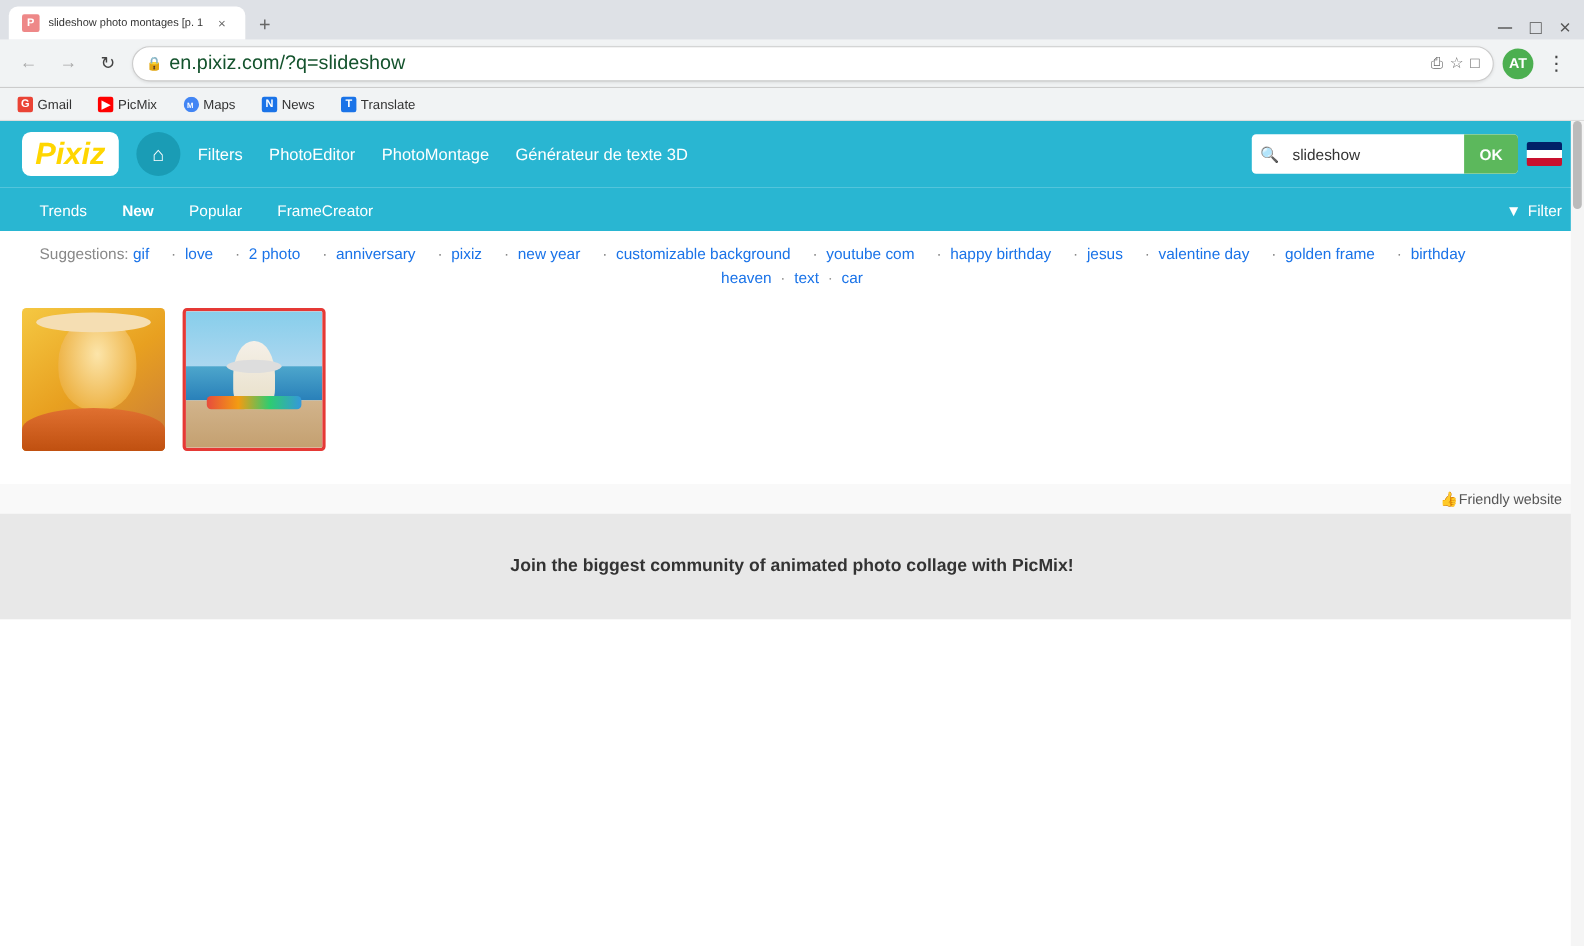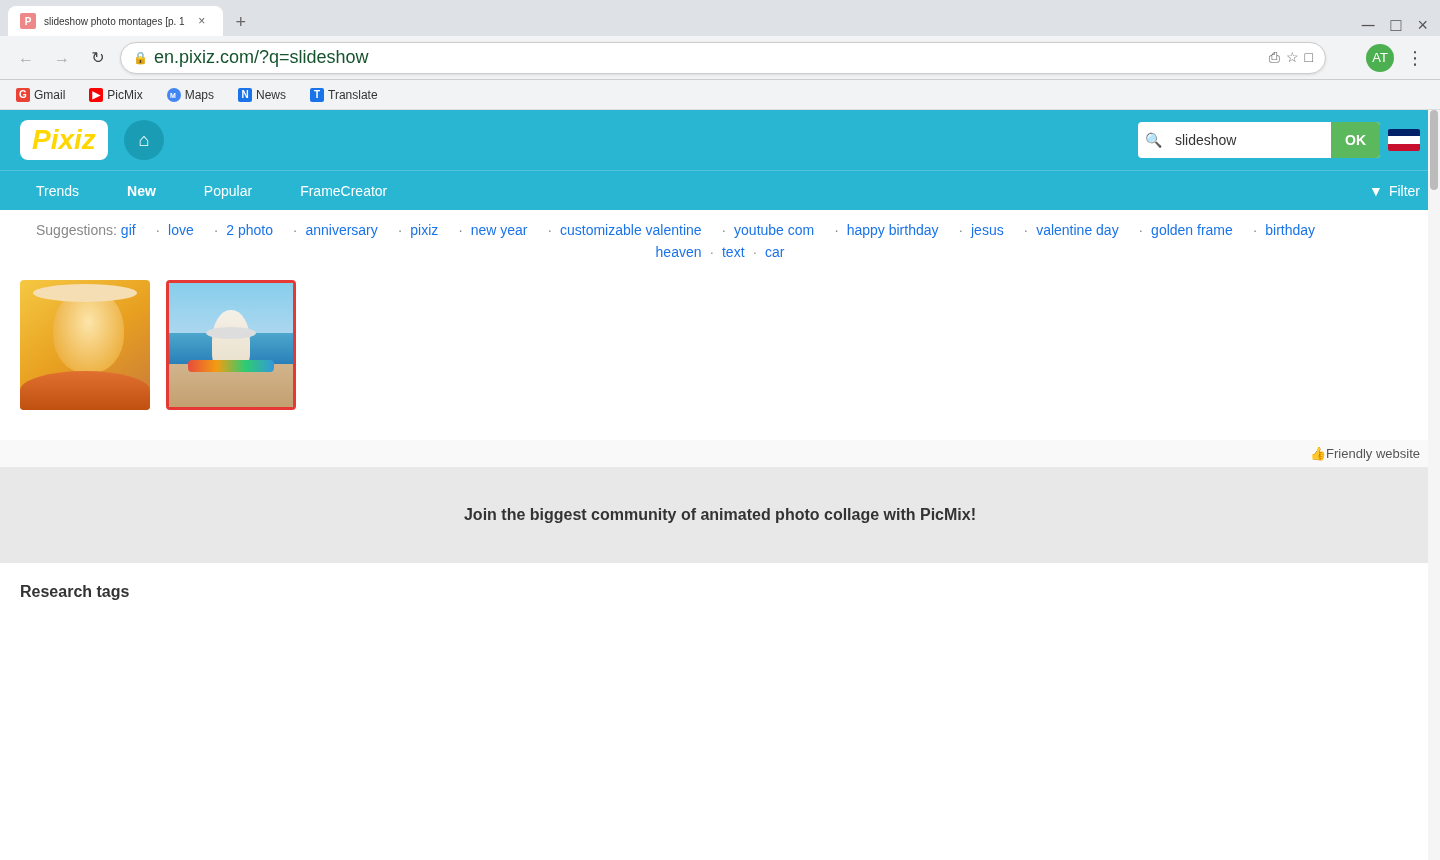--- a/index.html
+++ b/index.html
@@ -122,23 +122,22 @@
     .omnibox-icon {
       font-size: 14px; color: #666; cursor: pointer;
     }
 
     .profile-btn {
       width: 28px;height:28px;
       border-radius: 50%;
       background: #4CAF50;
       color: white;
       display:flex;align-items:center;justify-content:center;
-      font-size:13px;font-weight:normal;
+      font-size:13px;font-weight:bold;
       cursor:pointer;
-      margin-left:32px;
     }
 
     .menu-btn {
       font-size:18px;color:#444;cursor:pointer;padding:0 4px;
     }
 
     
     .bookmarks-bar {
       display: flex;
       align-items: center;
@@ -291,21 +290,21 @@
       overflow: hidden;
     }
 
     
     .pixiz-subnav {
       background: #29b6d2;
       display: flex;
       align-items: center;
       height: 40px;
       padding: 0 20px;
-      gap: 16px;
+      gap: 0;
       border-top: 1px solid rgba(255,255,255,0.2);
     }
 
     .subnav-item {
       color: white;
       font-size: 14px;
       padding: 0 16px;
       height: 40px;
       display: flex;
       align-items: center;
@@ -470,20 +469,26 @@
 <div class="page">
 
   <div class="scrollbar-track">
     <div class="scrollbar-thumb"></div>
   </div>
 
   <div class="pixiz-header">
     <div class="pixiz-nav">
       <div class="pixiz-logo">Pixiz</div>
       <div class="home-btn">⌂</div>
+      <nav class="nav-links">
+        <a class="nav-link">Filters</a>
+        <a class="nav-link">PhotoEditor</a>
+        <a class="nav-link">PhotoMontage</a>
+        <a class="nav-link">Générateur de texte 3D</a>
+      </nav>
       <div class="search-area">
         <div class="search-box">
           <div class="search-icon-wrap">🔍</div>
           <input class="search-input" type="text" value="slideshow" style="">
           <button class="search-ok">OK</button>
         </div>
         <div class="lang-flag"></div>
       </div>
     </div>
 
@@ -506,21 +511,21 @@
     <a class="suggestion-link">love</a>
     <span class="dot-sep">·</span>
     <a class="suggestion-link">2 photo</a>
     <span class="dot-sep">·</span>
     <a class="suggestion-link">anniversary</a>
     <span class="dot-sep">·</span>
     <a class="suggestion-link">pixiz</a>
     <span class="dot-sep">·</span>
     <a class="suggestion-link">new year</a>
     <span class="dot-sep">·</span>
-    <a class="suggestion-link">customizable valentine</a>
+    <a class="suggestion-link">customizable background</a>
     <span class="dot-sep">·</span>
     <a class="suggestion-link">youtube com</a>
     <span class="dot-sep">·</span>
     <a class="suggestion-link">happy birthday</a>
     <span class="dot-sep">·</span>
     <a class="suggestion-link">jesus</a>
     <span class="dot-sep">·</span>
     <a class="suggestion-link">valentine day</a>
     <span class="dot-sep">·</span>
     <a class="suggestion-link">golden frame</a>
@@ -573,18 +578,15 @@
   </div>
 
   <div class="page-footer">
     <div class="friendly-bar">
       <span>👍</span>
       <span> Friendly website</span>
     </div>
     <div class="join-banner">
       <span>Join the biggest community of animated photo collage with PicMix!</span>
     </div>
-    <div class="research-tags">
-      <span>Research tags</span>
-    </div>
   </div>
 
 </div>
 
 </body></html>

